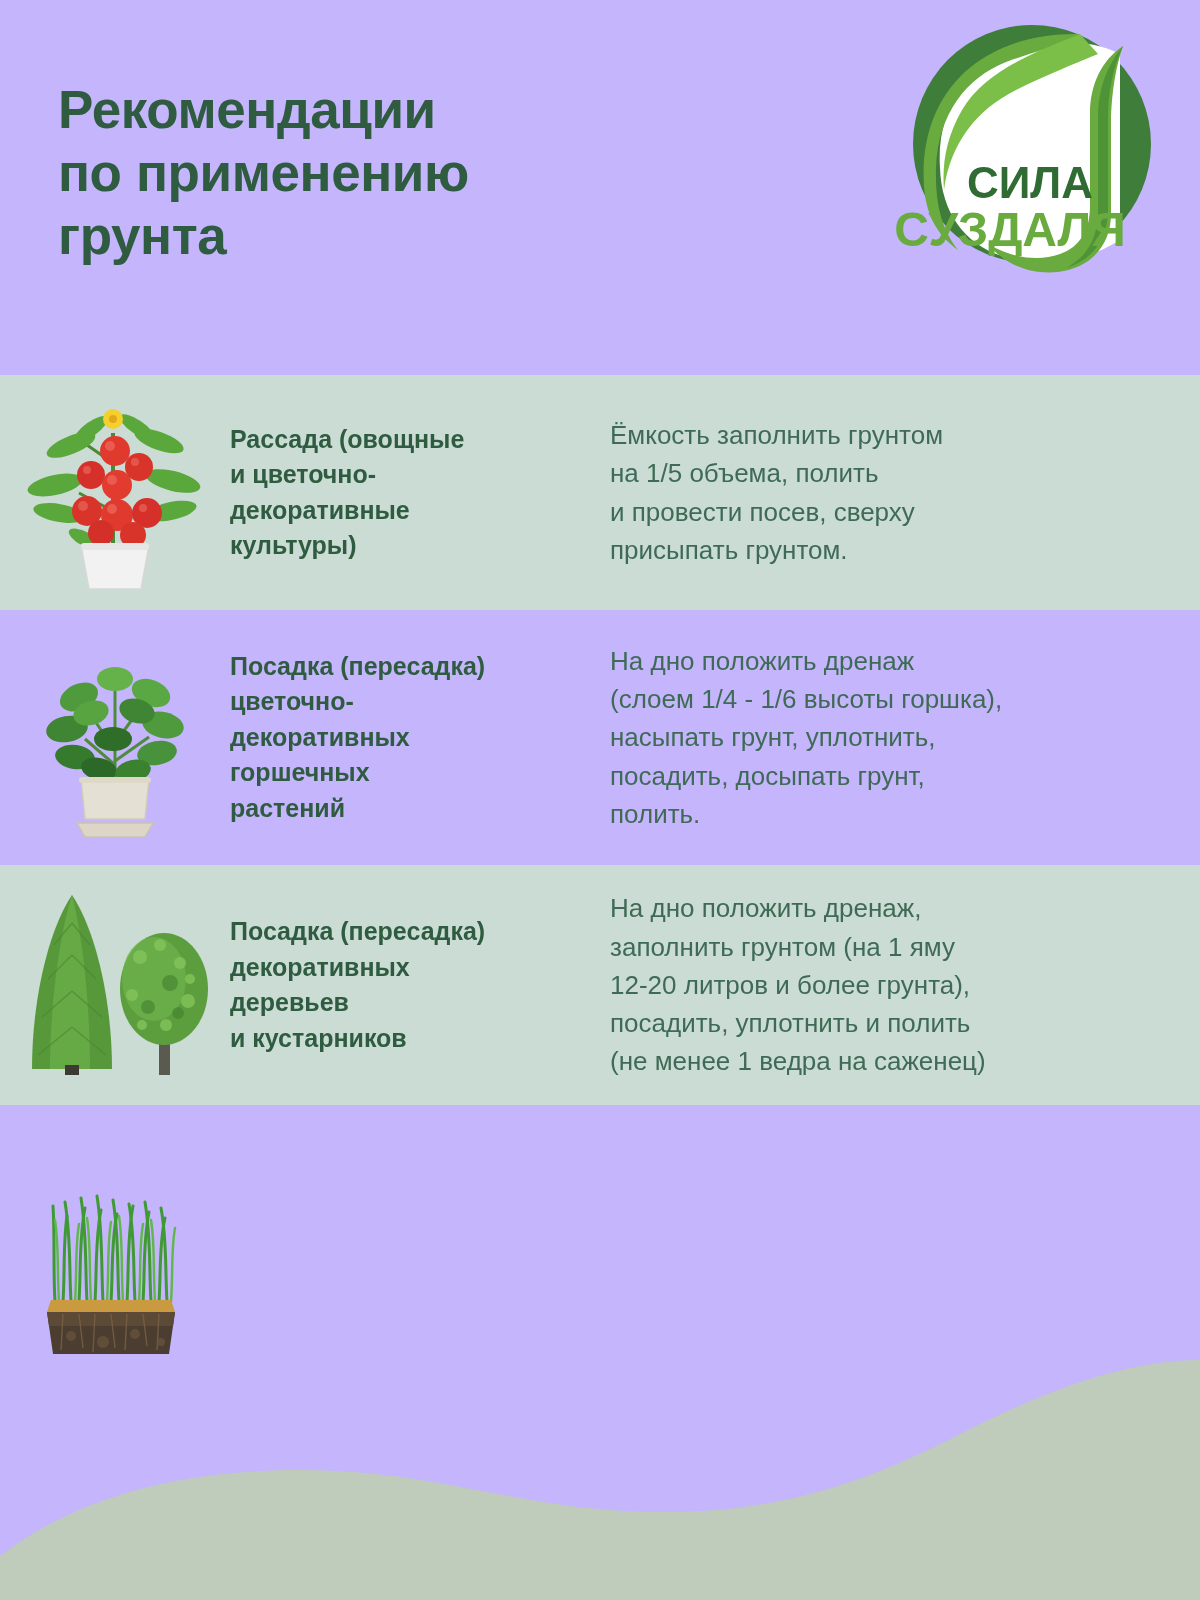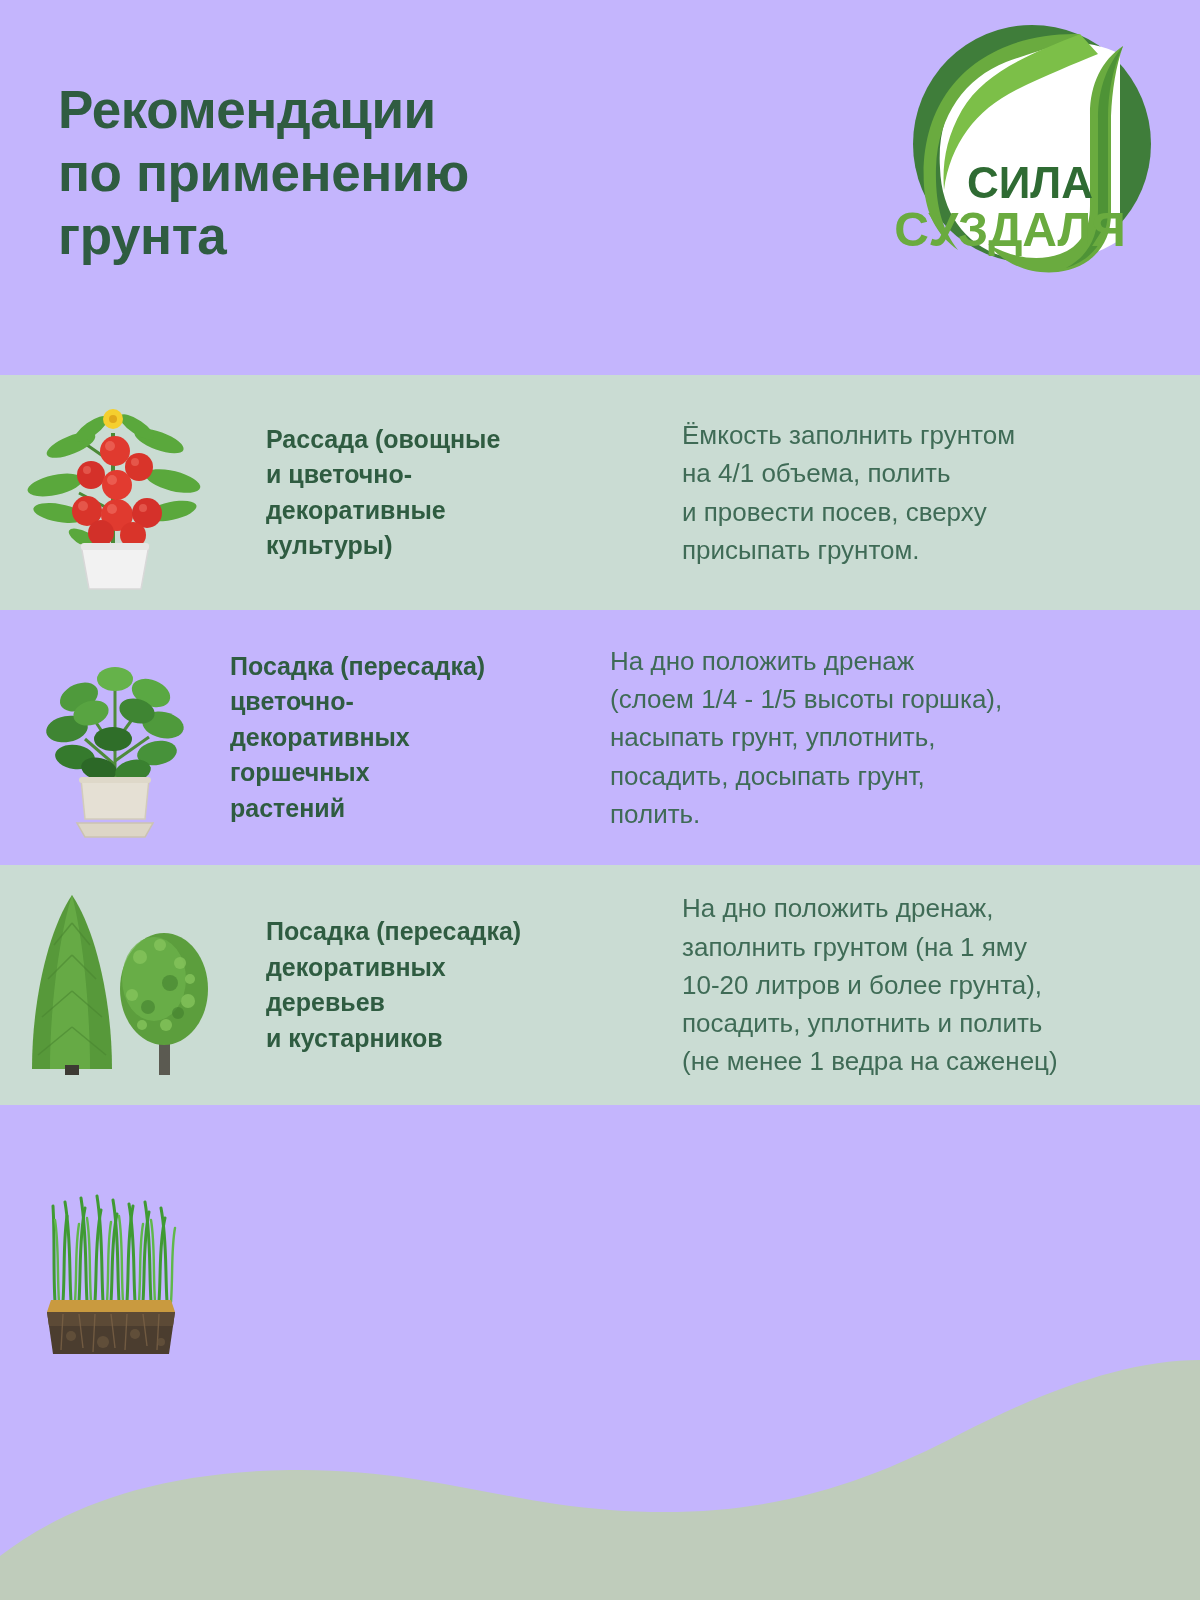--- a/index.html
+++ b/index.html
@@ -18,21 +18,21 @@
     font-size: 53px; line-height: 1.19; font-weight: 700;
     color:#2f5c41; letter-spacing:-0.4px;
     white-space: pre-line;
   }
   
   .logo { position:absolute; left:880px; top:18px; width:290px; height:270px; }
   .logo svg { display:block; width:100%; height:100%; }
 
   
   .row { position:absolute; left:0; width:1200px; display:flex; align-items:center; }
-  .row.tinted { background:#cadcd3;gap:36px; }
+  .row.tinted { background:#cadcd3; }
   .row-img { width:230px; flex:0 0 230px; display:flex; align-items:center; justify-content:center; }
   .row-img svg { display:block; }
   .row-title {
     width:380px; flex:0 0 380px;
     font-size:25px; line-height:1.42; font-weight:700; color:#2f5c41;
     white-space: pre-line;
   }
   .row-desc {
     flex:1 1 auto; padding-right:30px;
     font-size:26px; line-height:1.47; font-weight:400; color:#3f6b56;
@@ -122,21 +122,21 @@
 
         <path d="M56 152 L124 152 L116 196 L64 196 Z" fill="#f2f2f2" stroke="#d8d8d8" stroke-width="1.5"></path>
         <rect x="56" y="150" width="68" height="7" rx="3" fill="#e6e6e6"></rect>
       </svg>
     </div>
     <div class="row-title">Рассада (овощные
 и цветочно-
 декоративные
 культуры)</div>
     <div class="row-desc">Ёмкость заполнить грунтом
-на 4/1 объема, полить
+на 1/5 объема, полить
 и провести посев, сверху
 присыпать грунтом.</div>
   </div>
 
   <div class="row" id="row2">
     <div class="row-img">
       <svg width="180" height="210" viewBox="0 0 180 210" xmlns="http://www.w3.org/2000/svg">
 
         <g stroke="#4e8b3a" stroke-width="3" fill="none">
           <path d="M90 150 L90 52"></path>
@@ -166,21 +166,21 @@
 
         <path d="M52 190 L128 190 L120 204 L60 204 Z" fill="#ddd6c6" stroke="#cbc3b1" stroke-width="1.5"></path>
       </svg>
     </div>
     <div class="row-title">Посадка (пересадка)
 цветочно-
 декоративных
 горшечных
 растений</div>
     <div class="row-desc">На дно положить дренаж
-(слоем 1/4 - 1/5 высоты горшка),
+(слоем 1/4 - 1/6 высоты горшка),
 насыпать грунт, уплотнить,
 посадить, досыпать грунт,
 полить.</div>
   </div>
 
   <div class="row tinted" id="row3">
     <div class="row-img">
       <svg width="190" height="205" viewBox="0 0 190 205" xmlns="http://www.w3.org/2000/svg">
 
         <path d="M52 12 C76 48 92 118 92 186 L12 186 C12 118 28 48 52 12 Z" fill="#57993a"></path>
@@ -210,21 +210,21 @@
             <circle cx="158" cy="130" r="6"></circle>
         </g>
       </svg>
     </div>
     <div class="row-title">Посадка (пересадка)
 декоративных
 деревьев
 и кустарников</div>
     <div class="row-desc">На дно положить дренаж,
 заполнить грунтом (на 1 яму
-10-20 литров и более грунта),
+12-20 литров и более грунта),
 посадить, уплотнить и полить
 (не менее 1 ведра на саженец)</div>
   </div>
 
   <div class="row" id="row4">
     <div class="row-img">
       <svg width="185" height="200" viewBox="0 0 185 200" xmlns="http://www.w3.org/2000/svg">
 
         <g stroke="#3f9a33" stroke-width="3" fill="none" stroke-linecap="round">
           <path d="M32 142 C30 108 32 80 30 46"></path>

